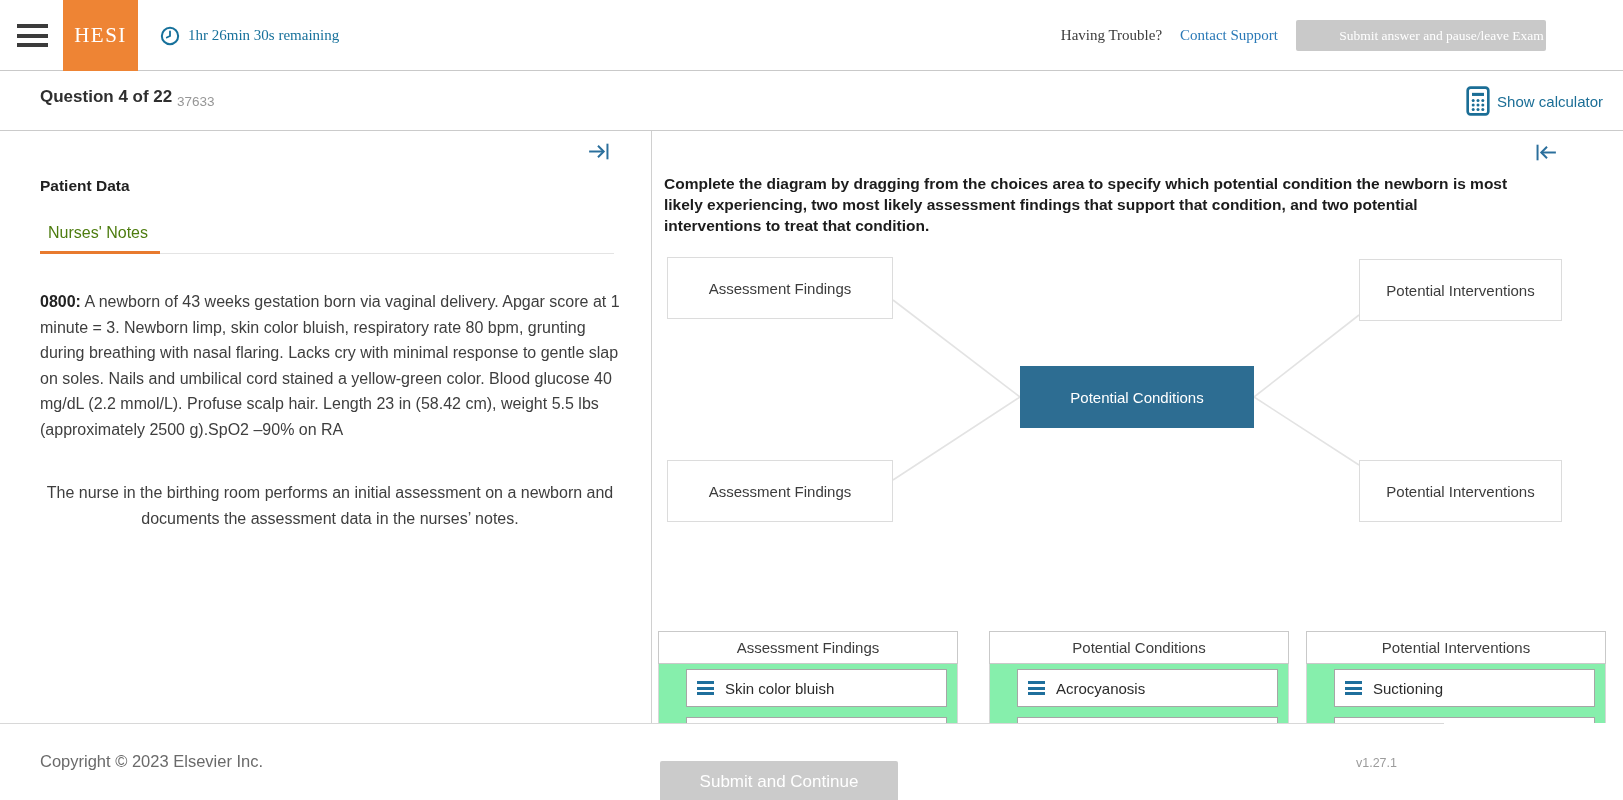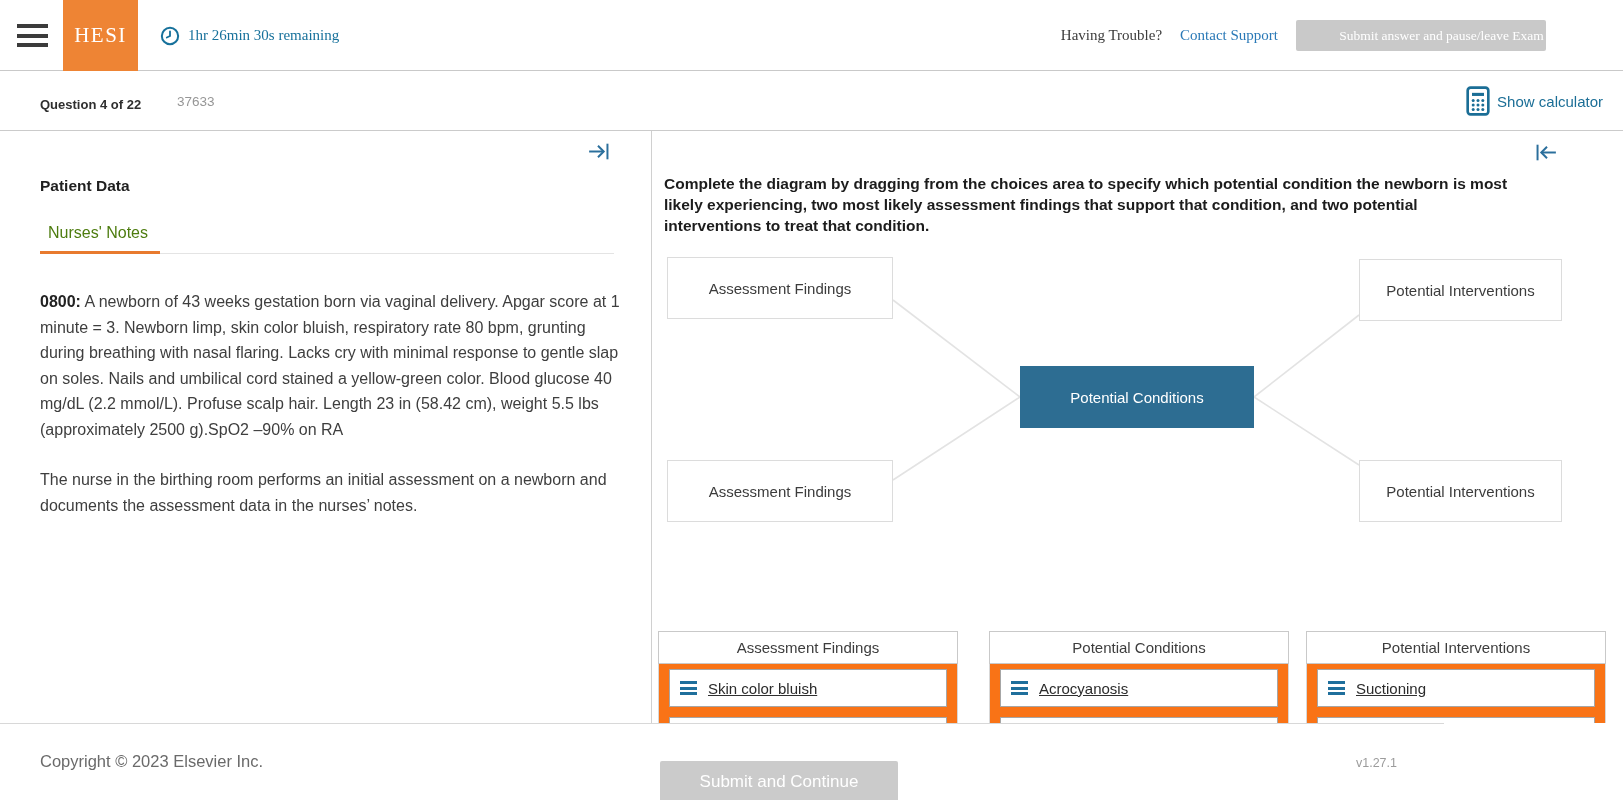--- a/index.html
+++ b/index.html
@@ -22,64 +22,64 @@
   .timer-text { color:#17719b; font-size:15px; }
   .topbar-right { position:absolute; right:77px; top:0; height:71px;
                   display:flex; align-items:center; gap:18px; }
   .trouble { color:#3c3c3c; font-size:15px; }
   .support-link { color:#2a79b7; font-size:15px; text-decoration:none; cursor:pointer; }
   .pause-btn { width:250px; height:31px; background:#c9c9c9; color:#ffffff; border:none;
                border-radius:2px; font-size:13.5px; font-family:inherit; cursor:default;padding-left:41px; }
   
   .qbar { position:absolute; left:0; top:71px; width:1623px; height:60px; background:#fff;
           border-bottom:1px solid #cbcbcb; z-index:25; }
-  .q-title { position:absolute; left:40px; top:12px; height:43px; display:flex; align-items:center;
-             font-size:13px; font-weight:700; color:#2f2f2f; }
+  .q-title { position:absolute; left:40px; top:4px; height:43px; display:flex; align-items:center;
+             font-size:17px; font-weight:700; color:#2f2f2f; }
   .q-id { position:absolute; left:177px; top:0; height:60px; display:flex; align-items:center;
           font-size:13.5px; color:#969696; }
   .calc-group { position:absolute; right:20px; top:0; height:60px; display:flex;
                 align-items:center; gap:7px; cursor:pointer; }
   .calc-label { color:#1b6e96; font-size:15px; }
   
   .left-panel { position:absolute; left:0; top:131px; width:652px; height:592px;
                 background:#fff; border-right:1px solid #d0d0d0; }
   .right-panel { position:absolute; left:653px; top:131px; width:970px; height:592px; background:#fff; }
   .panel-toggle { position:absolute; cursor:pointer; }
   .lp-toggle { right:40px; top:8px; }
   .rp-toggle { right:64px; top:9px; }
   .pd-title { position:absolute; left:40px; top:46px; font-size:15.5px; font-weight:700; color:#1f1f1f; }
   .tab { position:absolute; left:48px; top:93px; font-size:16px; color:#4d7c0f; cursor:pointer; }
   .tab-underline { position:absolute; left:40px; top:120px; width:120px; height:3px; background:#e87a2e; }
   .tab-rule { position:absolute; left:40px; top:122px; width:574px; height:1px; background:#e4e4e4; }
   .notes { position:absolute; left:40px; top:158px; width:580px; font-size:16px;
            line-height:25.5px; color:#3e3e3e; }
   .notes .bold { font-weight:700; color:#222; }
-  .notes-footer { margin-top:25px; }
+  .notes-footer { margin-top:38px;text-align:center; }
   
   .instructions { position:absolute; left:11px; top:42px; width:852px; font-size:15.5px;
                   font-weight:700; line-height:21px; color:#1c1c1c; }
   .diagram-lines { position:absolute; left:0; top:0; width:970px; height:592px;
                    pointer-events:none; z-index:1; }
   .dg-box { position:absolute; border:1px solid #dcdcdc; background:#fff; z-index:2;
             display:flex; align-items:center; justify-content:center;
             font-size:15px; color:#3c3c3c; }
   .dg-left-top { left:14px; top:126px; width:226px; height:62px; }
   .dg-left-bottom { left:14px; top:329px; width:226px; height:62px; }
   .dg-center { left:367px; top:235px; width:234px; height:62px; background:#2d6d92;
                border:1px solid #2d6d92; color:#ffffff; }
   .dg-right-top { left:706px; top:128px; width:203px; height:62px; }
   .dg-right-bottom { left:706px; top:329px; width:203px; height:62px; }
   
   .choice-col { position:absolute; top:500px; width:300px; }
   .col-1 { left:5px; } .col-2 { left:336px; } .col-3 { left:653px; }
   .choice-header { height:33px; background:#fff; border:1px solid #c9c9c9;
                    display:flex; align-items:center; justify-content:center;
                    font-size:15px; color:#3d3d3d; }
-  .choice-body { height:59px; background:#f97316; border-left:1px solid #d7d7d7;
-                 border-right:1px solid #d7d7d7; padding:5px 10px 0 10px; overflow:hidden;text-decoration:underline; }
+  .choice-body { height:59px; background:#86efac; border-left:1px solid #d7d7d7;
+                 border-right:1px solid #d7d7d7; padding:5px 10px 0 27px; overflow:hidden; }
   .choice-item { height:38px; background:#fff; border:1px solid #a6a6a6;
                  display:flex; align-items:center; gap:11px; padding:0 10px;
                  font-size:15px; color:#2b2b2b; cursor:grab; }
   .drag-handle { display:flex; flex-direction:column; gap:2.5px; }
   .drag-handle span { display:block; width:17px; height:3px; background:#1f6f9c; }
   .choice-item-partial { height:6px; margin-top:10px; background:#fff;
                          border:1px solid #a6a6a6; border-bottom:none; }
   
   .footer { position:absolute; left:0; top:723px; width:1444px; height:77px;
             background:#fff; border-top:1px solid #d8d8d8; z-index:40; }

